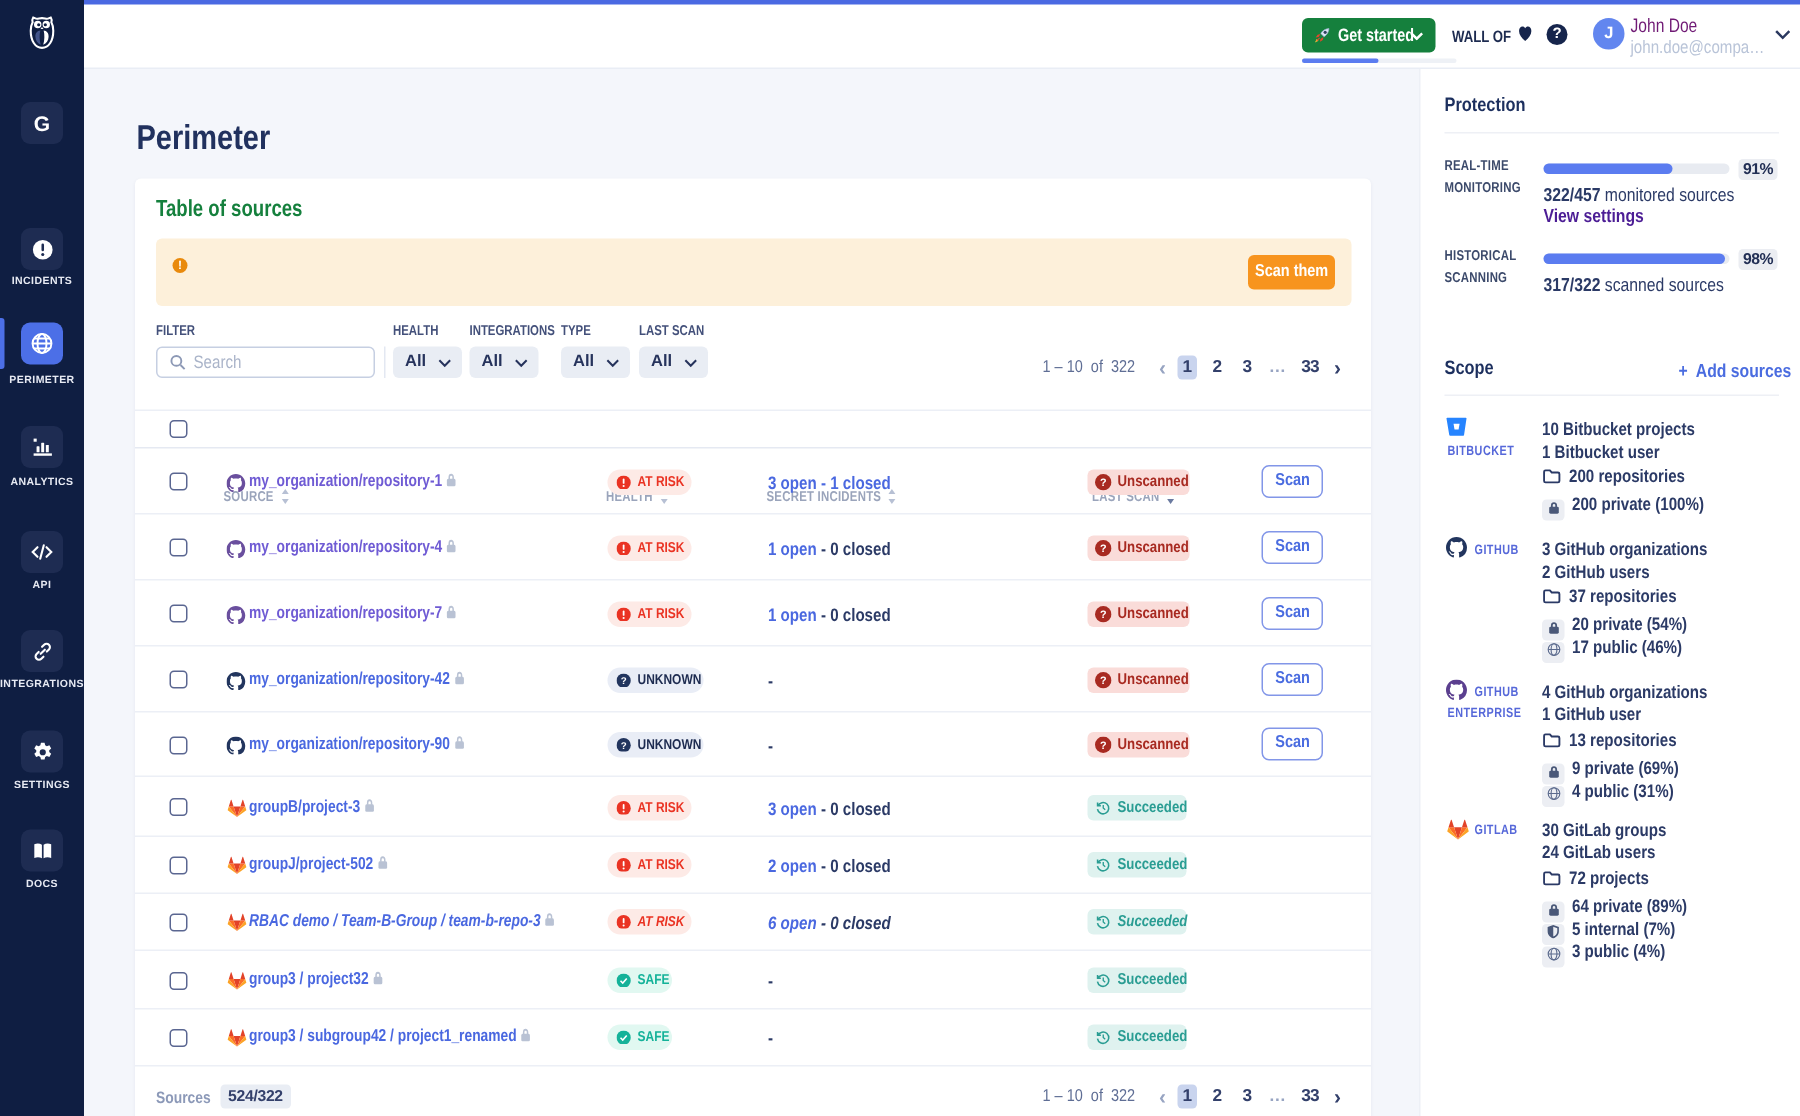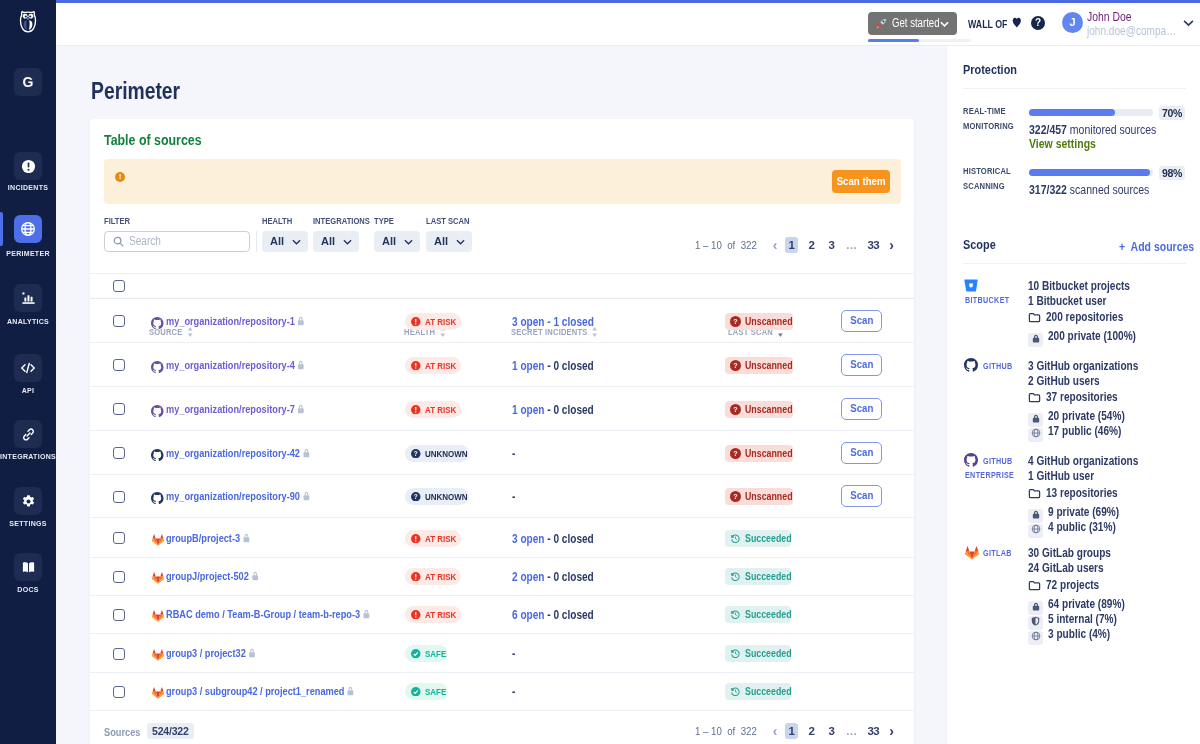--- a/index.html
+++ b/index.html
@@ -13,21 +13,21 @@
 .sidebar { position:absolute; left:0; top:0; width:56px; height:744px; background:#0f1e42; z-index:5; }
 .side-logo { position:absolute; left:17px; top:10px; width:22px; height:24px; }
 .tile { position:absolute; left:14px; width:28px; height:28px; background:#1e2c52; border-radius:6px; display:flex; align-items:center; justify-content:center; }
 .tile.active { background:#4c6fe7; }
 .side-label { position:absolute; left:0; width:56px; text-align:center; font-size:7px; font-weight:700; letter-spacing:.3px; color:#e7eaf3; }
 .active-bar { position:absolute; left:0; top:212px; width:3px; height:34px; background:#4c6fe7; border-radius:0 2px 2px 0; }
 .gtile { color:#fff; font-weight:700; font-size:14px; }
 
 .topbar { position:absolute; left:56px; top:0; right:0; height:46px; background:#fff; border-bottom:1px solid #e9edf5; }
 .topline { position:absolute; left:0; top:0; right:0; height:3px; background:#4a69e2; }
-.getstarted { position:absolute; left:812px; top:12px; width:89px; height:23px; background:#737373; border-radius:4px; color:#fff; font-size:12px; font-weight:400; white-space:nowrap; }
+.getstarted { position:absolute; left:812px; top:12px; width:89px; height:23px; background:#15803d; border-radius:4px; color:#fff; font-size:12px; font-weight:700; white-space:nowrap; }
 .gs-progress { position:absolute; left:812px; top:39px; width:103px; height:3px; background:#eef1f6; border-radius:2px; }
 .gs-progress i { display:block; width:51px; height:3px; background:#5b7cf0; border-radius:2px; }
 .walloff { position:absolute; left:912px; top:17px; font-size:11px; font-weight:800; color:#1d2b50; white-space:nowrap; }
 .qmark { position:absolute; left:975px; top:16px; width:14px; height:14px; background:#16254c; border-radius:50%; color:#fff; font-size:10px; font-weight:700; text-align:center; line-height:14px; }
 .avatar { position:absolute; left:1006px; top:12px; width:21px; height:21px; background:#6286ef; border-radius:50%; color:#fff; font-size:11px; font-weight:700; text-align:center; line-height:21px; }
 .uname { position:absolute; left:1031px; top:9px; font-size:13px; font-weight:400; color:#701a75; }
 .uemail { position:absolute; left:1031px; top:24px; font-size:12px; color:#b9c4d8; }
 .uchev { position:absolute; left:1127px; top:19px; }
 
 .main { position:absolute; left:56px; top:46px; width:890px; height:698px; background:#f4f6fb; }
@@ -88,21 +88,21 @@
 
 .rpanel { position:absolute; left:946px; top:46px; width:254px; height:698px; background:#fff; border-left:1px solid #edf0f6; }
 .rpanel h3 { position:absolute; left:16px; font-size:13px; font-weight:700; color:#1c2f5e; }
 .rp-div { position:absolute; left:16px; width:223px; border-top:1px solid #eef0f5; }
 .rlabel { position:absolute; left:16px; font-size:9.5px; font-weight:700; letter-spacing:.2px; color:#3c4a6b; line-height:15px; }
 .pbar { position:absolute; left:82px; width:124px; height:7px; background:#e8ebf1; border-radius:4px; }
 .pbar i { display:block; height:7px; background:#5b7cf0; border-radius:4px; }
 .pctchip { position:absolute; left:212px; background:#ebedf2; border-radius:3px; font-size:10.5px; font-weight:700; color:#222f55; padding:1px 3px; letter-spacing:-0.3px; }
 .rtext { position:absolute; left:82px; font-size:12.5px; color:#2b3a66; white-space:nowrap; }
 .rtext b { font-weight:700; }
-.rlink { position:absolute; left:82px; font-size:12.5px; font-weight:700; color:#4d7c0f; }
+.rlink { position:absolute; left:82px; font-size:12.5px; font-weight:700; color:#4c1d95; }
 .addsources { position:absolute; left:172px; font-size:12.5px; font-weight:700; color:#4a6ce0; white-space:nowrap; }
 .sicon { position:absolute; left:17px; width:16px; height:16px; }
 .scope-label { position:absolute; left:18px; font-size:9px; font-weight:700; letter-spacing:.4px; color:#5668d9; white-space:nowrap; }
 .scope-line { position:absolute; left:81px; font-size:12px; font-weight:600; color:#2b3a66; white-space:nowrap; }
 .chip13 { display:inline-block; width:15px; height:14px; background:#eceef3; border-radius:3px; text-align:center; vertical-align:-3px; margin-right:5px; line-height:13px; }
 .fold { vertical-align:-2px; margin-right:5px; }
 </style>
 </head>
 <body>
 
@@ -406,21 +406,21 @@
               <circle cx="8" cy="8" r="8" fill="#ea3323"></circle>
               <rect x="7" y="3.4" width="2" height="6" rx="1" fill="#fff"></rect>
               <circle cx="8" cy="11.8" r="1.2" fill="#fff"></circle>
             </svg><span class="btxt n85">AT RISK</span></span></span>
         <span class="incidents" style="top:12px;"><span class="n85"><a>2 open</a> - 0 closed</span></span>
         <span class="lscell" style="top:10px;"><span class="lastscan ls-ok" style="width:66px;"><svg width="11" height="11" viewBox="0 0 16 16" fill="none" stroke="#2a9d93" stroke-width="1.5">
               <path d="M2.5 2.8 V6 H5.7 M2.8 6.2 A5.5 5.5 0 1 1 2.4 9.3"></path>
               <path d="M8 5.3 V8.3 L9.9 9.9" stroke-width="1.3"></path>
             </svg><span class="btxt n85">Succeeded</span></span></span>
       </div>
-<div class="row" style="top:477px; height:38px;">
+<div class="row" style="top:477px; height:38px;font-style:italic;">
         <span class="cb" style="top:13px;"></span>
         <span class="ricon" style="top:12px;"><svg width="14" height="13" viewBox="1 1 22 21">
             <path fill="#e24329" d="m12 21.42 3.684-11.334h-7.368z"></path>
             <path fill="#fc6d26" d="m12 21.42-3.684-11.334H3.16zM12 21.42l3.684-11.334h5.156z"></path>
             <path fill="#fca326" d="M3.16 10.086 2.04 13.532a.762.762 0 0 0 .277.852L12 21.42zM20.84 10.086l1.12 3.446a.762.762 0 0 1-.277.852L12 21.42z"></path>
             <path fill="#e24329" d="M3.16 10.086h5.156L6.1 3.266c-.114-.35-.61-.35-.724 0zM20.84 10.086h-5.156l2.216-6.82c.114-.35.61-.35.724 0z"></path>
           </svg></span>
         <span class="srcname " style="top:12px;"><span class="n80">RBAC demo / Team-B-Group / team-b-repo-3&nbsp;<svg class="lk" width="9" height="10" viewBox="0 0 10 11" fill="#b9c2d4">
               <rect x="1" y="4.6" width="8" height="5.6" rx="1.2"></rect>
               <path d="M3.2 5 V3.4 a1.8 1.8 0 0 1 3.6 0 V5" fill="none" stroke="#b9c2d4" stroke-width="1.4"></path>
@@ -498,21 +498,21 @@
   </div>
 </div>
 
 <div class="rpanel">
   <h3 style="top:16px;"><span class="n85">Protection</span></h3>
   <div class="rp-div" style="top:42px;"></div>
   <div class="rlabel" style="top:57px;"><span class="n80">REAL-TIME</span><br><span class="n80">MONITORING</span></div>
   <div class="pbar" style="top:63px;">
       <i style="width:86px;"></i>
     </div>
-  <div class="pctchip" style="top:60px;">70%</div>
+  <div class="pctchip" style="top:60px;">91%</div>
   <div class="rtext" style="top:77px;"><span class="n85"><b>322/457</b> monitored sources</span></div>
   <div class="rlink" style="top:91px;"><span class="n85">View settings</span></div>
   <div class="rlabel" style="top:117px;"><span class="n80">HISTORICAL</span><br><span class="n80">SCANNING</span></div>
   <div class="pbar" style="top:123px;">
       <i style="width:121px;"></i>
     </div>
   <div class="pctchip" style="top:120px;">98%</div>
   <div class="rtext" style="top:137px;"><span class="n85"><b>317/322</b> scanned sources</span></div>
 
   <h3 style="top:191px;"><span class="n85">Scope</span></h3>

